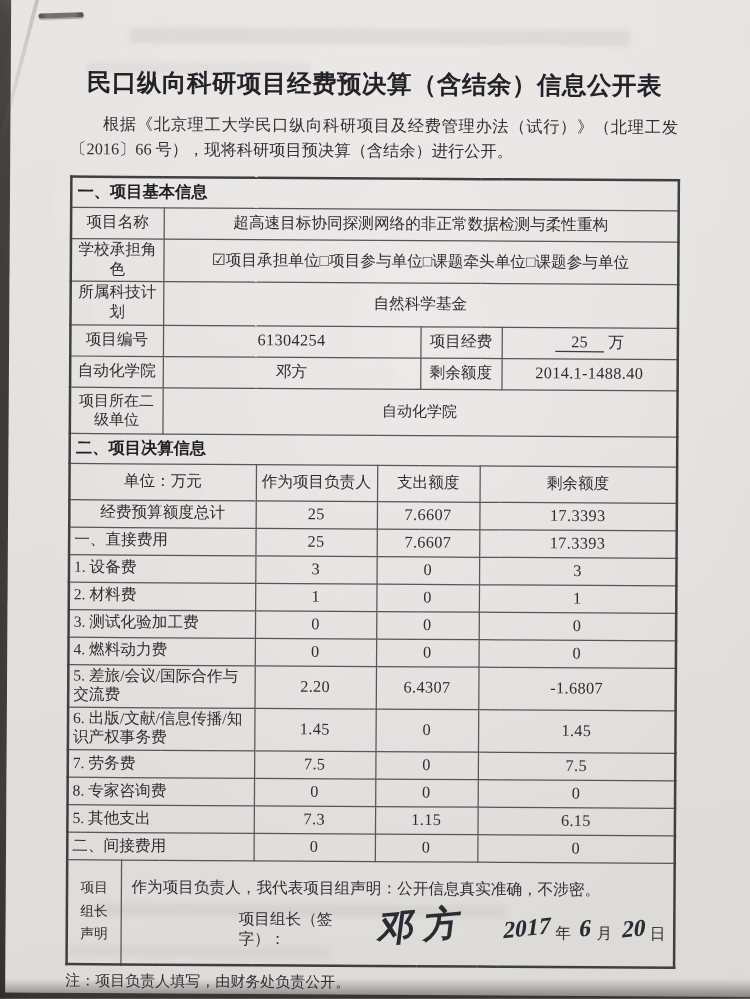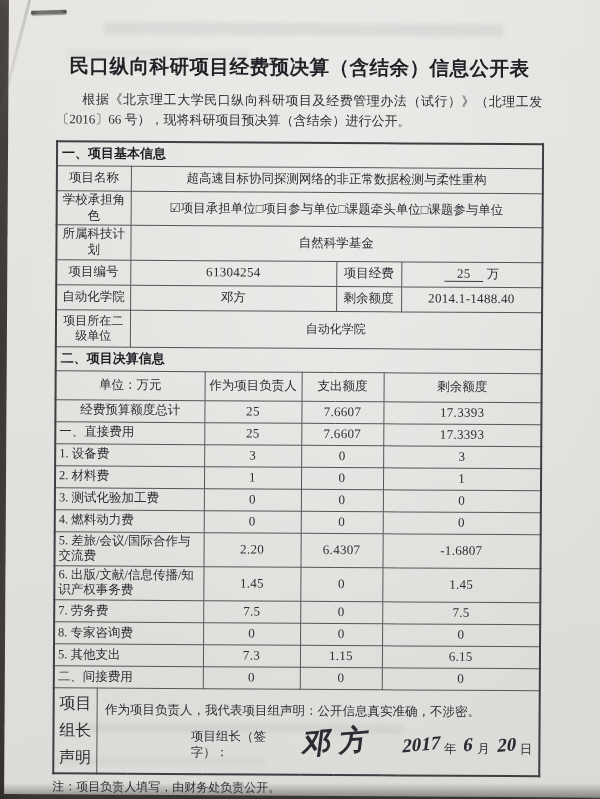--- a/index.html
+++ b/index.html
@@ -70,21 +70,21 @@
     text-align:left;font-family:"Liberation Sans","DejaVu Sans",sans-serif;
     font-weight:bold;font-size:13px;color:#1f1e24;height:21px;padding-left:4px;
   }
   .lbl{height:22px;margin-top:48px;}
   .left{text-align:left;}
   .unit-row td{height:34px;font-size:12px;}
   .hdr td{height:26px;}
   .br td{height:19px;margin-left:40px;}
   .num{font-size:13px;letter-spacing:.3px;}
   .u{border-bottom:1px solid #3a3a40;padding:0 13px;}
-  .decl-label{font-size:16px;line-height:1.7;}
+  .decl-label{font-size:11px;line-height:1.7;}
   .decl-cell{height:74px;text-align:left;padding:4px 6px;position:relative;}
   .decl-text{margin:2px 0 6px 2px;}
   .sign-line{display:flex;align-items:center;margin-left:88px;margin-top:10px;}
   .sig{
     font-size:29px;font-weight:bold;color:#2b2b33;
     transform:rotate(-5deg) skewX(-12deg);display:inline-block;
     margin:-14px 8px -6px 14px;letter-spacing:8px;white-space:nowrap;
   }
   .hw{
     font-size:19px;font-weight:bold;color:#2b2b33;display:inline-block;

